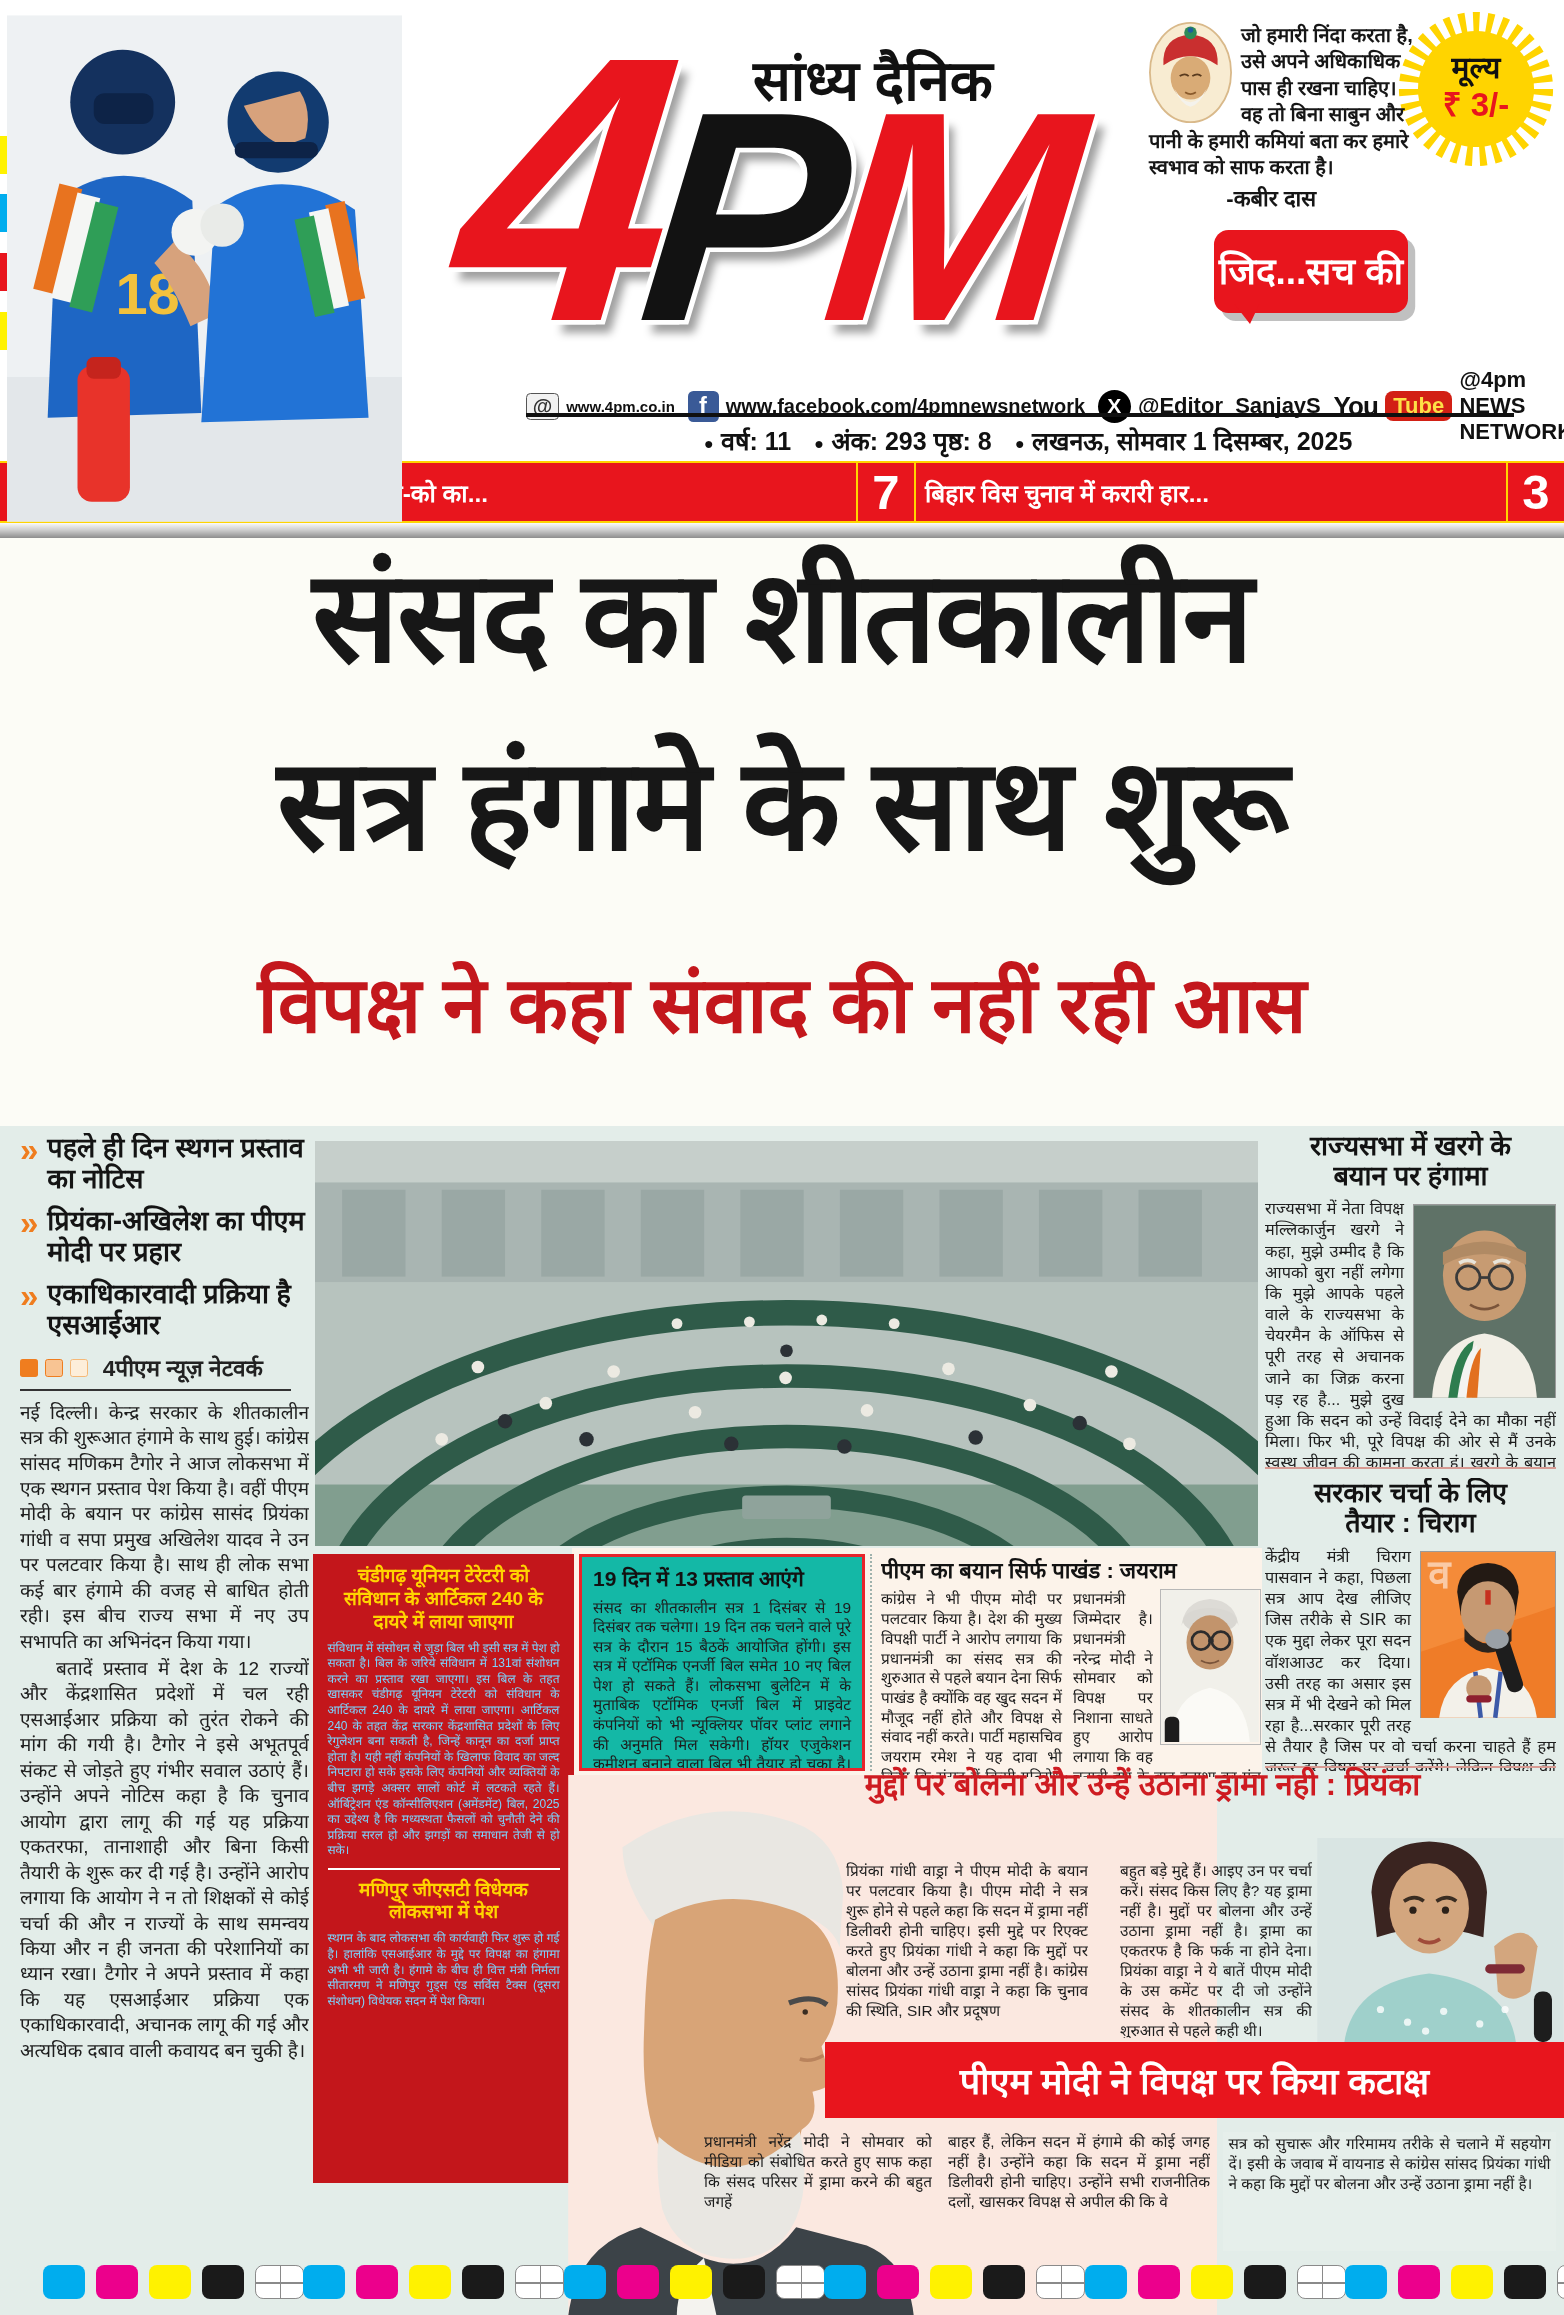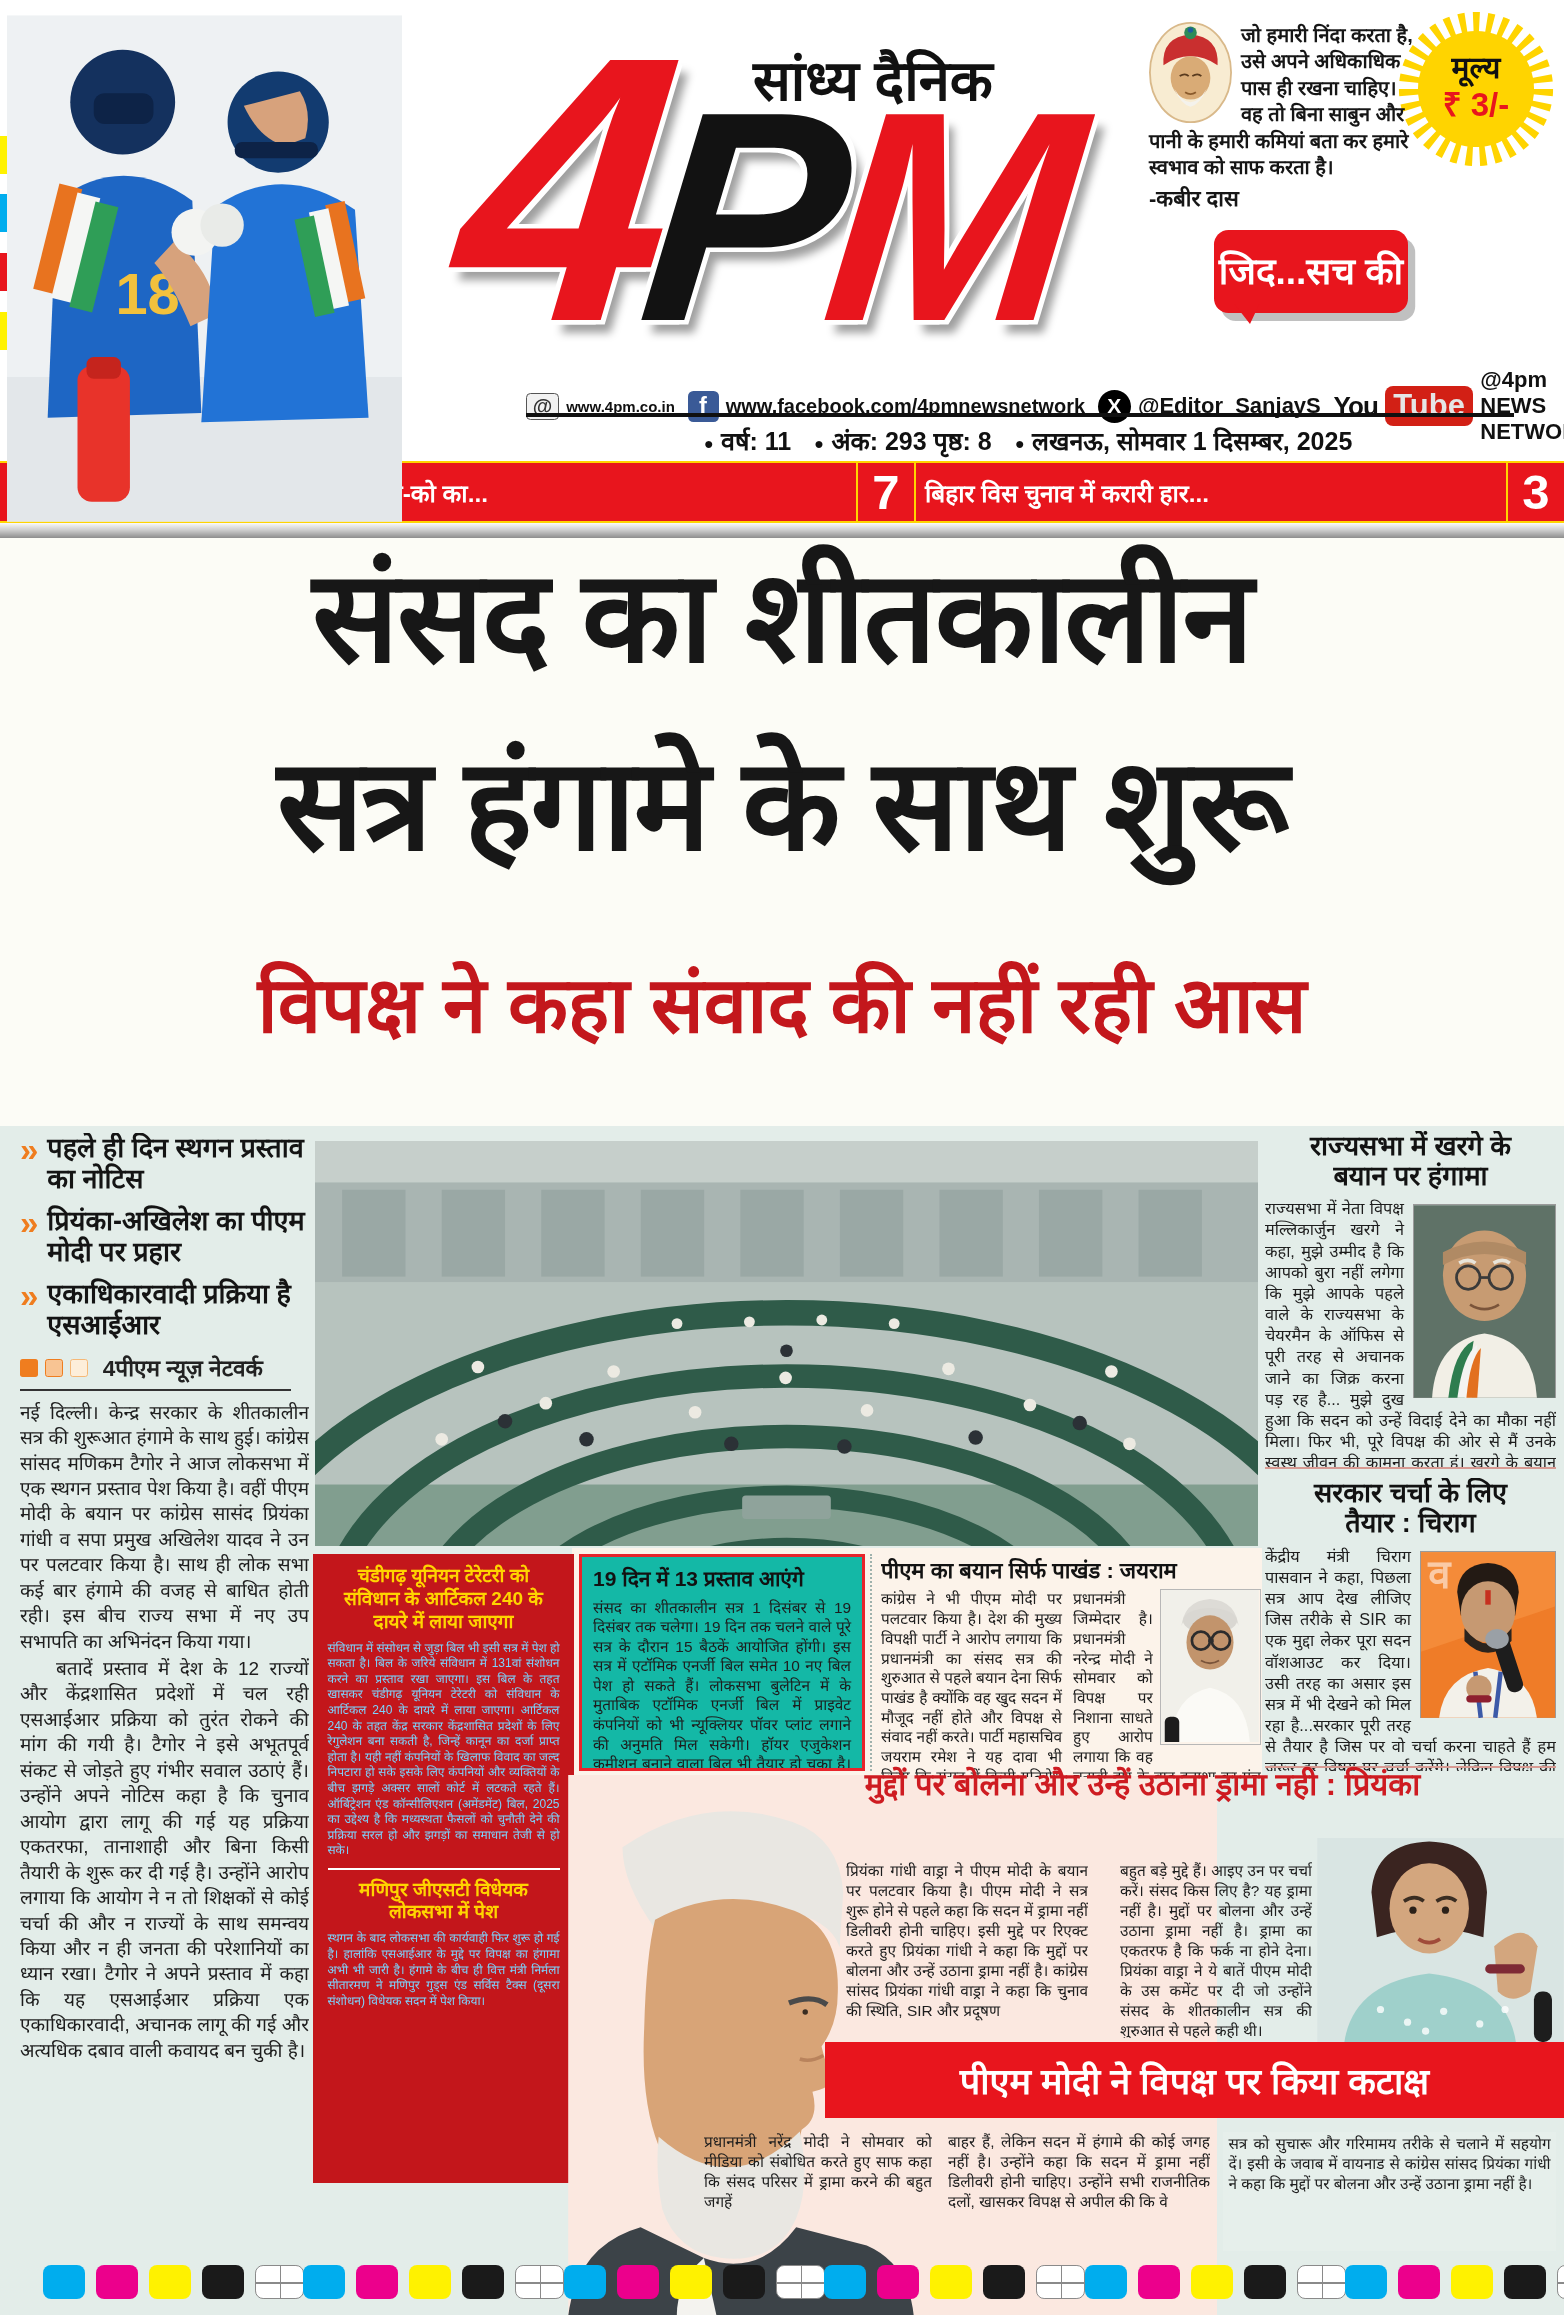--- a/index.html
+++ b/index.html
@@ -11,37 +11,37 @@
   .cricket-photo{position:absolute;left:7.2px;top:14.5px;width:395px;height:507px;z-index:3;overflow:hidden;}
   .logo-4pm{position:absolute;left:463px;top:16.3px;line-height:.92;font-style:italic;font-weight:bold;transform:skewX(-6deg);white-space:nowrap;z-index:1;}
   .logo-4pm span{text-shadow:-4.5px -4.5px 0 #fff,4.5px -4.5px 0 #fff,-4.5px 4.5px 0 #fff,4.5px 4.5px 0 #fff,11px 12.7px 9px rgba(0,0,0,.38);}
   .l4{font-size:378px;color:#e8151d;}
   .lp{font-size:299px;color:#121212;margin-left:-23.5px;}
   .lm{font-size:299px;color:#e8151d;margin-left:-16.3px;}
   .daily-label{position:absolute;left:753px;top:40px;font-size:56px;font-weight:bold;color:#111;z-index:2;text-shadow:-2.7px -2.7px 0 #fff,2.7px -2.7px 0 #fff,-2.7px 2.7px 0 #fff,2.7px 2.7px 0 #fff;}
   .kabir-box{position:absolute;left:1149px;top:22px;width:268px;z-index:2;}
   .kabir-portrait{float:left;width:83px;height:101px;margin:0 9px 3.6px 0;}
   .quote-text{font-size:20px;font-weight:bold;color:#161616;line-height:1.32;}
-  .quote-author{display:block;text-align:left;font-size:22px;font-weight:bold;color:#161616;margin-top:1.8px;padding-right:23.5px;}
+  .quote-author{display:block;text-align:center;font-size:22px;font-weight:bold;color:#161616;margin-top:1.8px;padding-right:23.5px;}
   .price-burst{position:absolute;left:1398px;top:11px;width:156px;height:156px;z-index:1;}
   .price-burst .txt{position:absolute;left:0;top:40px;width:100%;text-align:center;line-height:1.15;}
   .price-label{font-size:30px;font-weight:bold;color:#111;display:block;}
   .price-value{font-size:33px;font-weight:bold;color:#e8151d;display:block;}
   .tagline-bubble{position:absolute;left:1214px;top:230px;width:194px;height:83px;background:#e8151d;border-radius:14.5px;color:#fff;font-size:37px;font-weight:bold;text-align:center;line-height:83px;box-shadow:7.2px 8.1px 0 rgba(140,140,140,.55);z-index:2;}
   .tagline-bubble::after{content:"";position:absolute;left:31px;bottom:-31px;border:20px solid transparent;border-top-color:#e8151d;border-left-width:5.4px;transform:skewX(28deg);}
   .social-bar{position:absolute;left:526px;top:367px;width:1022px;display:flex;align-items:center;gap:12.7px;z-index:2;}
   .s-item{display:flex;align-items:center;gap:7.2px;font-weight:bold;color:#111;}
   .s-web{font-size:15px;}
   .s-fb{font-size:20px;}
   .s-x,.s-yt{font-size:22px;}
   .ico-mail{width:33px;height:27px;border:1.8px solid #555;border-radius:4.5px;font-size:20px;font-weight:bold;color:#333;display:flex;align-items:center;justify-content:center;background:#f2f2f2;}
   .ico-fb{width:31px;height:31px;background:#3a5a97;color:#fff;border-radius:5.4px;font-size:23.5px;font-weight:bold;display:flex;align-items:center;justify-content:center;}
   .ico-x{width:33px;height:33px;background:#000;color:#fff;border-radius:50%;font-size:21px;font-weight:bold;display:flex;align-items:center;justify-content:center;}
   .yt-you{font-size:26px;font-weight:bold;letter-spacing:-0.9px;color:#111;}
-  .yt-tube{background:#d22015;color:#e5e5e5;border-radius:8.1px;padding:1.8px 8.1px;font-size:31px;font-weight:bold;}
+  .yt-tube{background:#d22015;color:#fde047;border-radius:8.1px;padding:1.8px 8.1px;font-size:22px;font-weight:bold;}
   .head-rule{position:absolute;left:526px;top:413px;width:988px;height:3.6px;background:#101010;z-index:2;}
   .issue-line{position:absolute;left:526px;top:423px;width:988px;text-align:center;font-size:25px;font-weight:bold;color:#111;z-index:2;white-space:nowrap;}
   .issue-line .dot{color:#111;font-size:16.3px;vertical-align:middle;padding:0 7.2px 0 16.3px;}
 
   
   .edge-mark{position:absolute;left:0;width:7.2px;height:38px;z-index:4;}
 
   
   .teaser-strip{position:absolute;left:0;top:461px;width:1564px;height:62px;background:#e8151d;border-top:2.7px solid #ffd400;border-bottom:2.7px solid #ffd400;display:flex;z-index:2;}
   .teaser-pad{width:264px;}

